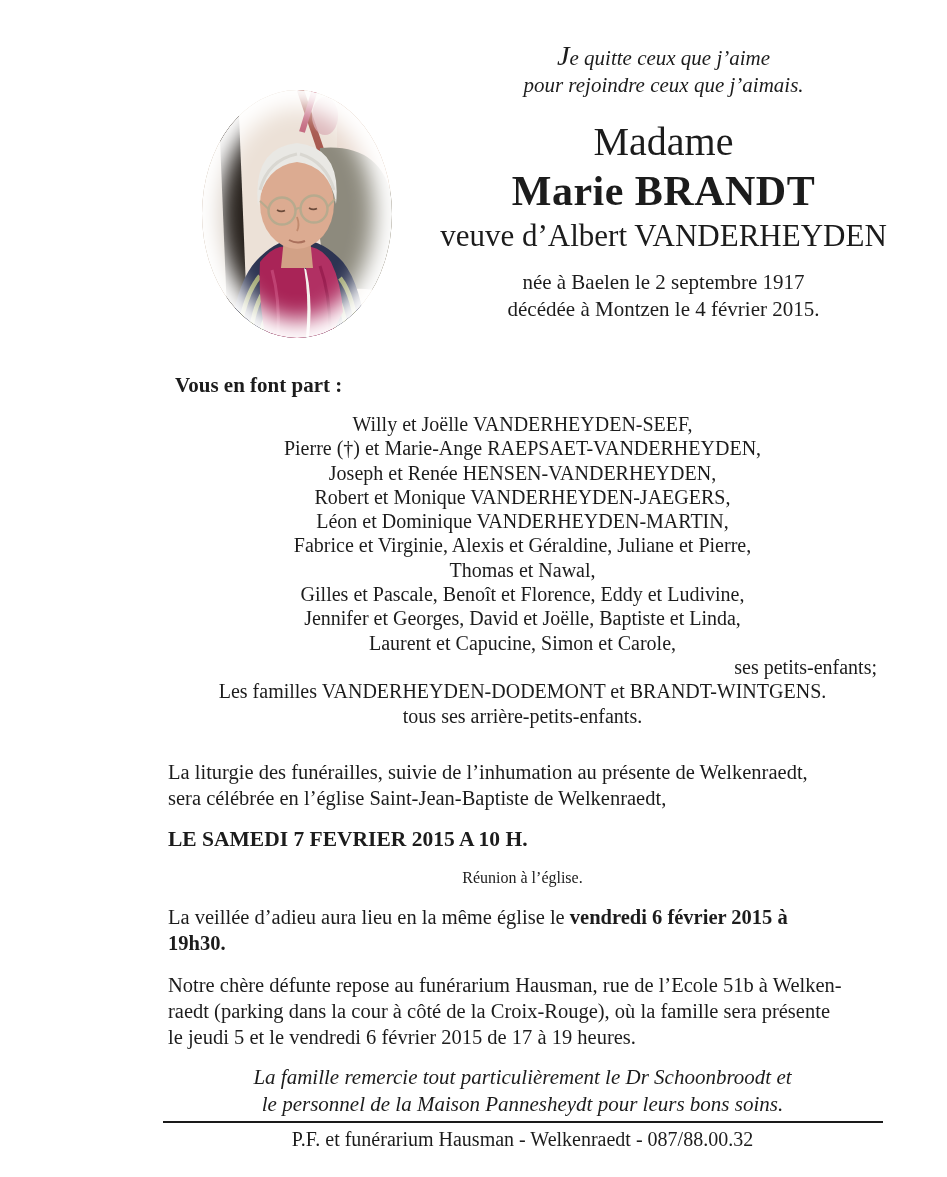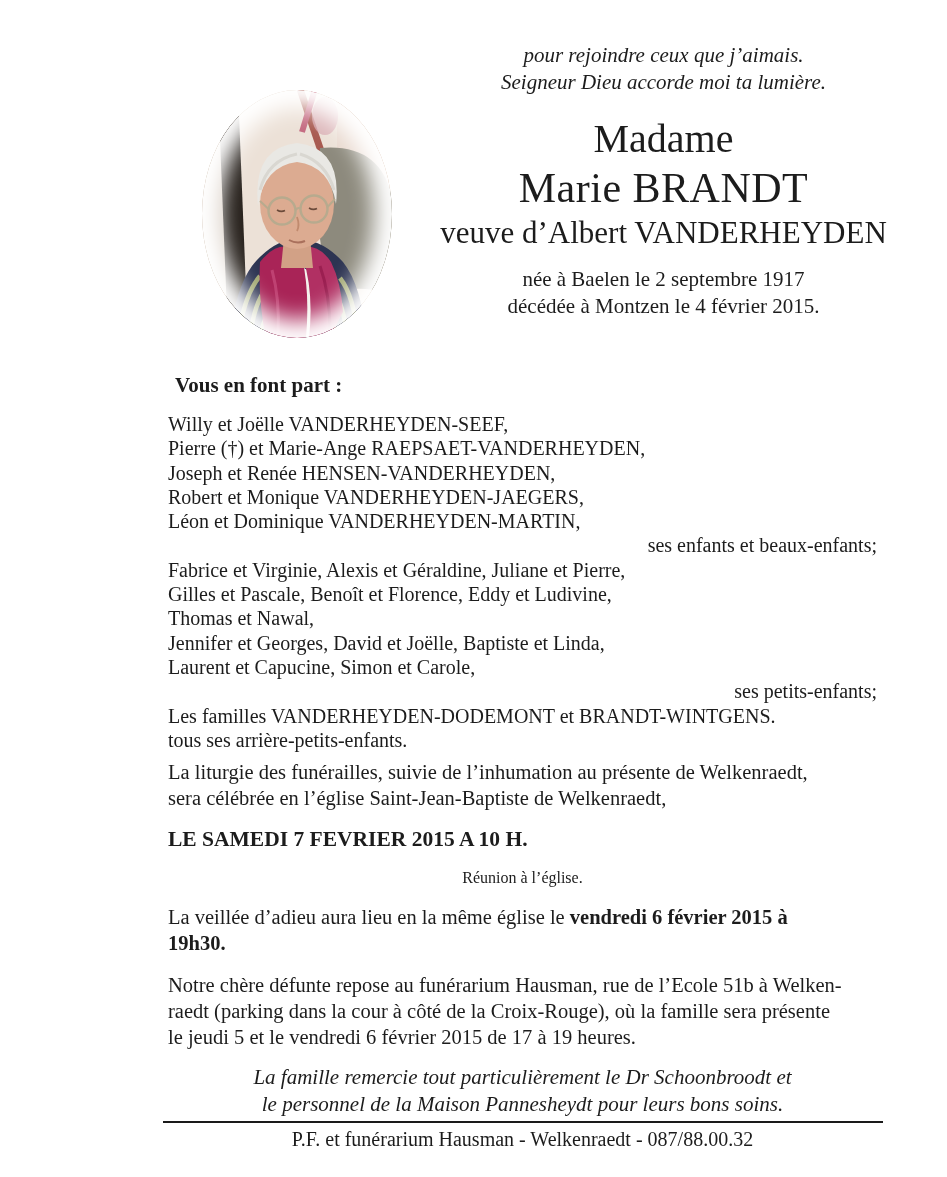--- a/index.html
+++ b/index.html
@@ -32,36 +32,36 @@
     font-style: italic;
     font-size: 21px; line-height: 27px;
   }
   .epigraph-line1::first-letter { font-size: 135%; }
   .title-madame {
     font-size: 40px; line-height: 48px; margin-top: 19px;
     font-weight: normal;
   }
   .deceased-name {
     font-size: 42px; line-height: 50px; letter-spacing: 0.5px;
-    font-weight: normal;
+    font-weight: bold;
   }
   .widow-line { font-size: 31px; line-height: 40px; }
   .birth-block { margin-top: 13px; font-size: 21px; line-height: 27px; }
 
   
   .intro {
     position: absolute; left: 175px; top: 373px;
     font-size: 21px;
     font-weight: bold;
   }
   .family-list {
     position: absolute; left: 168px; top: 412px; width: 709px;
     font-size: 20px; line-height: 24.3px;
   }
-  .fam-line { white-space: nowrap; }
+  .fam-line { white-space: nowrap; text-align: center; }
   .fam-line--right { text-align: right; }
 
   .liturgy {
     position: absolute; left: 168px; top: 759px; width: 709px;
     font-size: 20.5px; line-height: 26px;
   }
   .forced-line { white-space: nowrap; }
 
   .date-line {
     position: absolute; left: 168px; top: 827px; width: 709px;
@@ -144,44 +144,43 @@
 
       <path d="M75,120 q4,2.5 8,0.5" stroke="#6b4a3a" stroke-width="1.6" fill="none"></path>
       <path d="M107,118 q4,2.5 8,0.5" stroke="#6b4a3a" stroke-width="1.6" fill="none"></path>
       <path d="M95,127 q3,8 0,14" stroke="#c08a6e" stroke-width="1.8" fill="none"></path>
       <path d="M87,150 q8,4.5 16,1" stroke="#a9705c" stroke-width="2" fill="none"></path>
     </svg>
   </div>
 
   <div class="header-right">
     <div class="epigraph">
+      <div class="epigraph-line1">Je quitte ceux que j’aime</div>
       <div>pour rejoindre ceux que j’aimais.</div>
-      <div>Seigneur Dieu accorde moi ta lumière.</div>
     </div>
     <div class="title-madame">Madame</div>
     <div class="deceased-name">Marie BRANDT</div>
     <div class="widow-line">veuve d’Albert VANDERHEYDEN</div>
     <div class="birth-block">
       <div>née à Baelen le 2 septembre 1917</div>
       <div>décédée à Montzen le 4 février 2015.</div>
     </div>
   </div>
 
   <div class="intro">Vous en font part :</div>
 
   <div class="family-list">
     <div class="fam-line">Willy et Joëlle VANDERHEYDEN-SEEF,</div>
     <div class="fam-line">Pierre (†) et Marie-Ange RAEPSAET-VANDERHEYDEN,</div>
     <div class="fam-line">Joseph et Renée HENSEN-VANDERHEYDEN,</div>
     <div class="fam-line">Robert et Monique VANDERHEYDEN-JAEGERS,</div>
     <div class="fam-line">Léon et Dominique VANDERHEYDEN-MARTIN,</div>
-    <div class="fam-line fam-line--right">ses enfants et beaux-enfants;</div>
     <div class="fam-line">Fabrice et Virginie, Alexis et Géraldine, Juliane et Pierre,</div>
+    <div class="fam-line">Thomas et Nawal,</div>
     <div class="fam-line">Gilles et Pascale, Benoît et Florence, Eddy et Ludivine,</div>
-    <div class="fam-line">Thomas et Nawal,</div>
     <div class="fam-line">Jennifer et Georges, David et Joëlle, Baptiste et Linda,</div>
     <div class="fam-line">Laurent et Capucine, Simon et Carole,</div>
     <div class="fam-line fam-line--right">ses petits-enfants;</div>
     <div class="fam-line">Les familles VANDERHEYDEN-DODEMONT et BRANDT-WINTGENS.</div>
     <div class="fam-line">tous ses arrière-petits-enfants.</div>
   </div>
 
   <div class="liturgy">
     <div class="forced-line">La liturgie des funérailles, suivie de l’inhumation au présente de Welkenraedt,</div>
     <div class="forced-line">sera célébrée en l’église Saint-Jean-Baptiste de Welkenraedt,</div>

